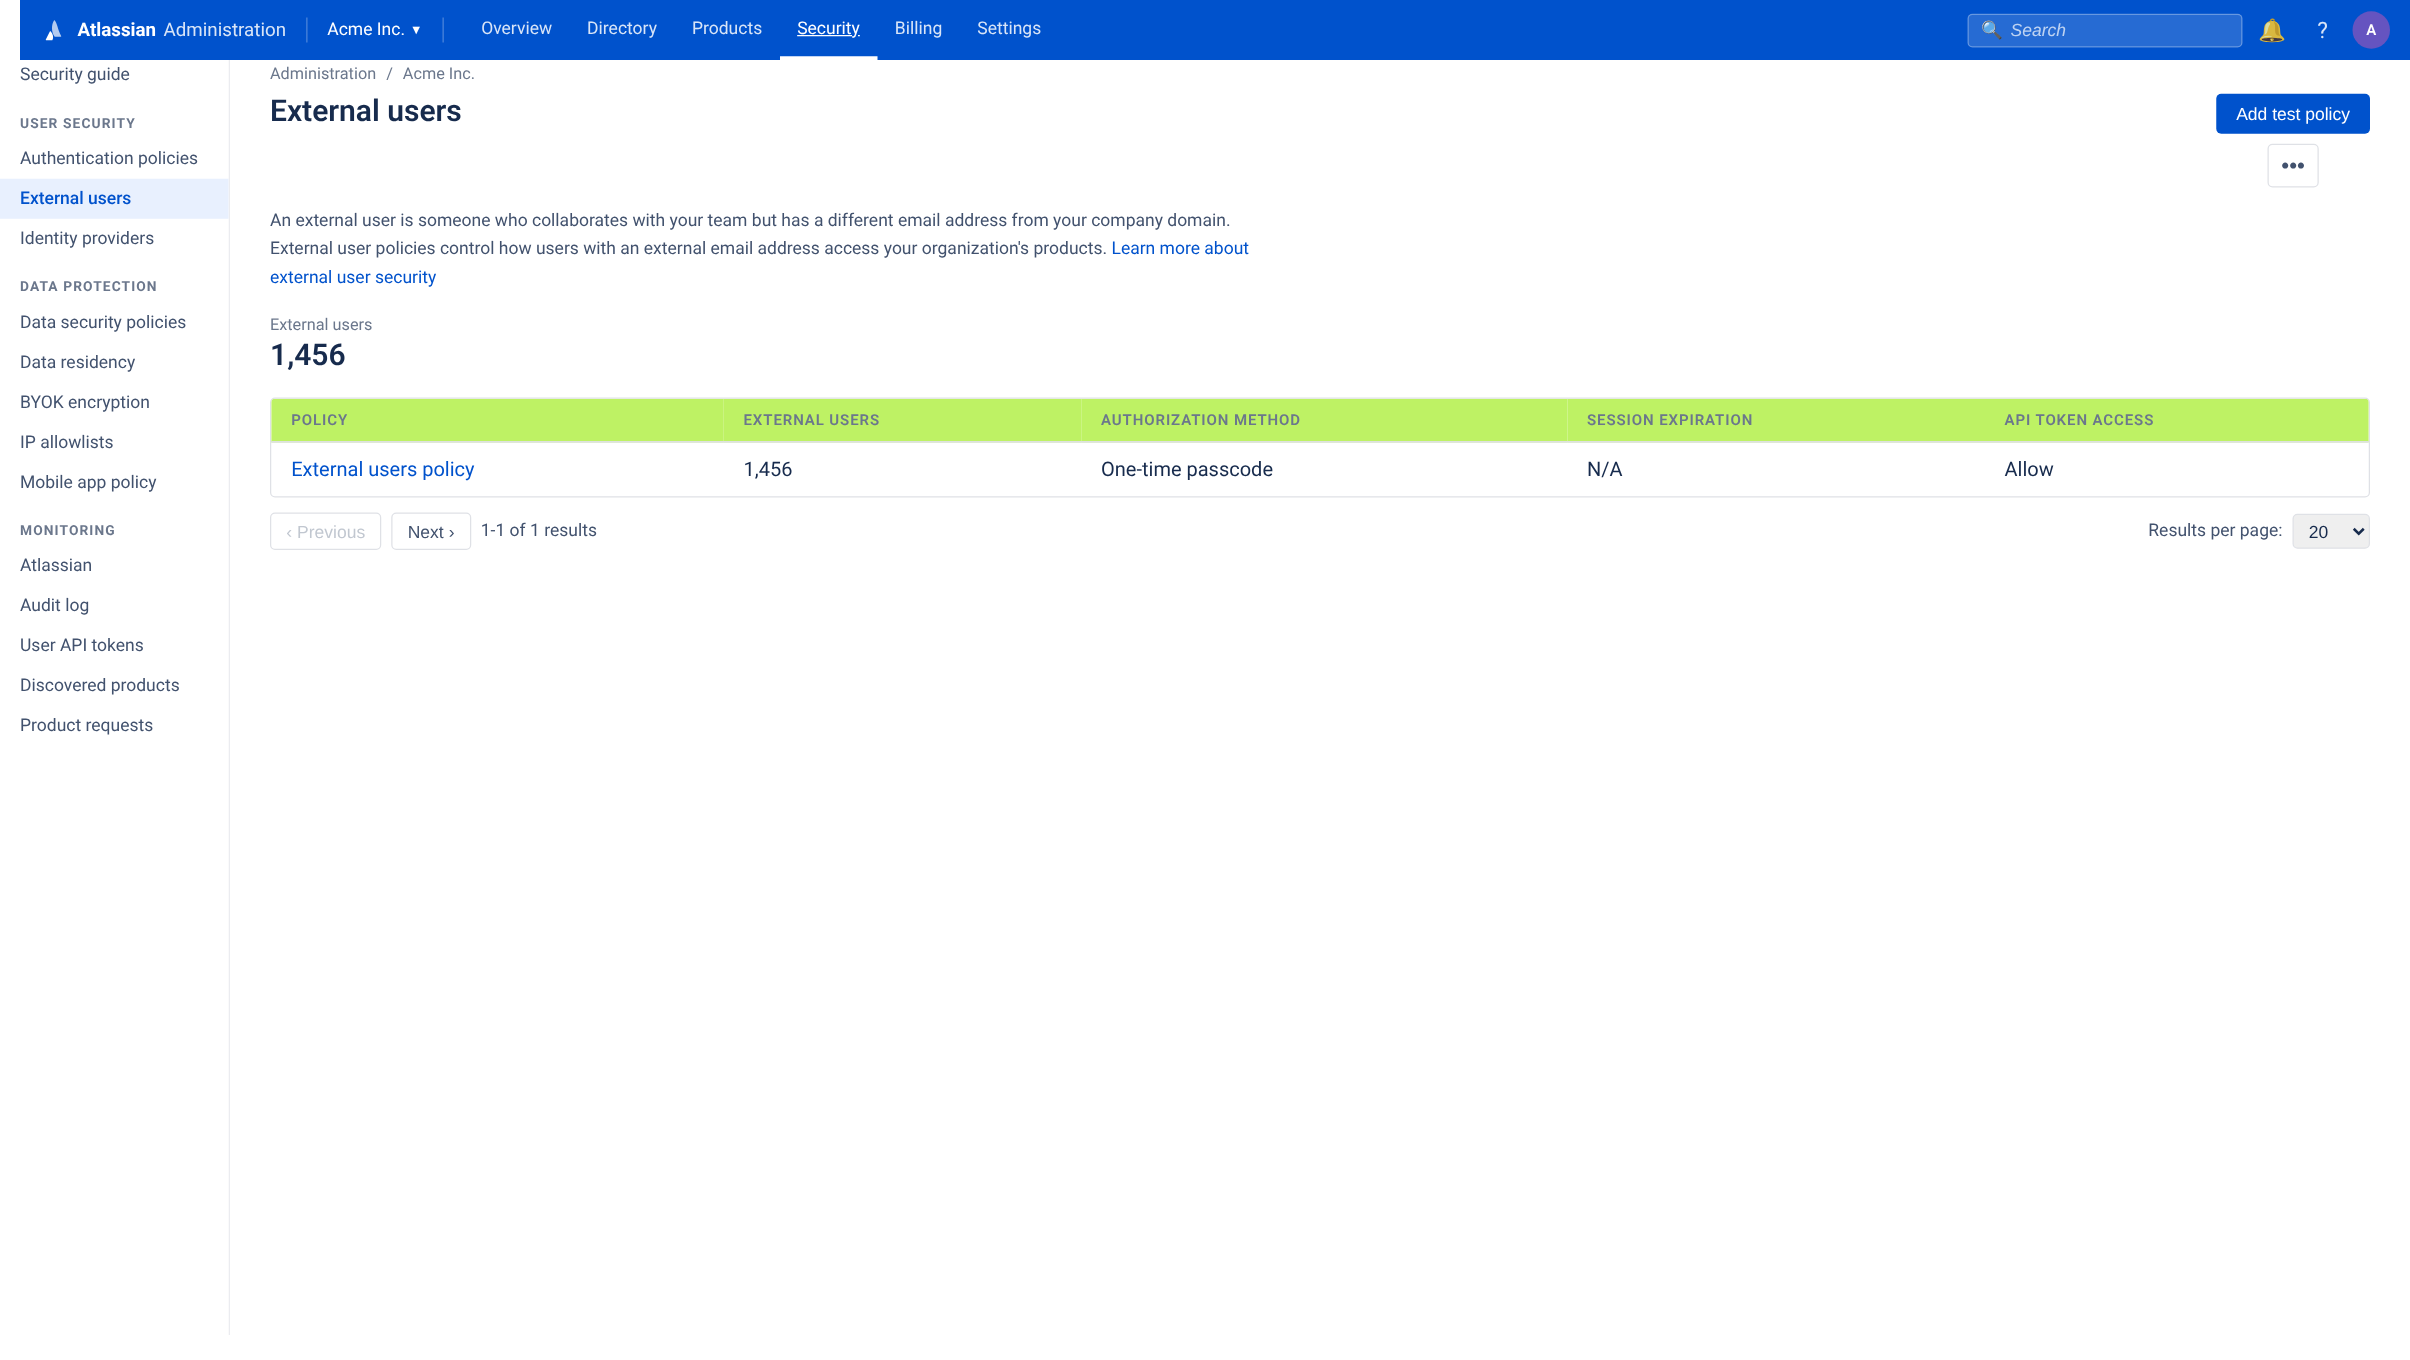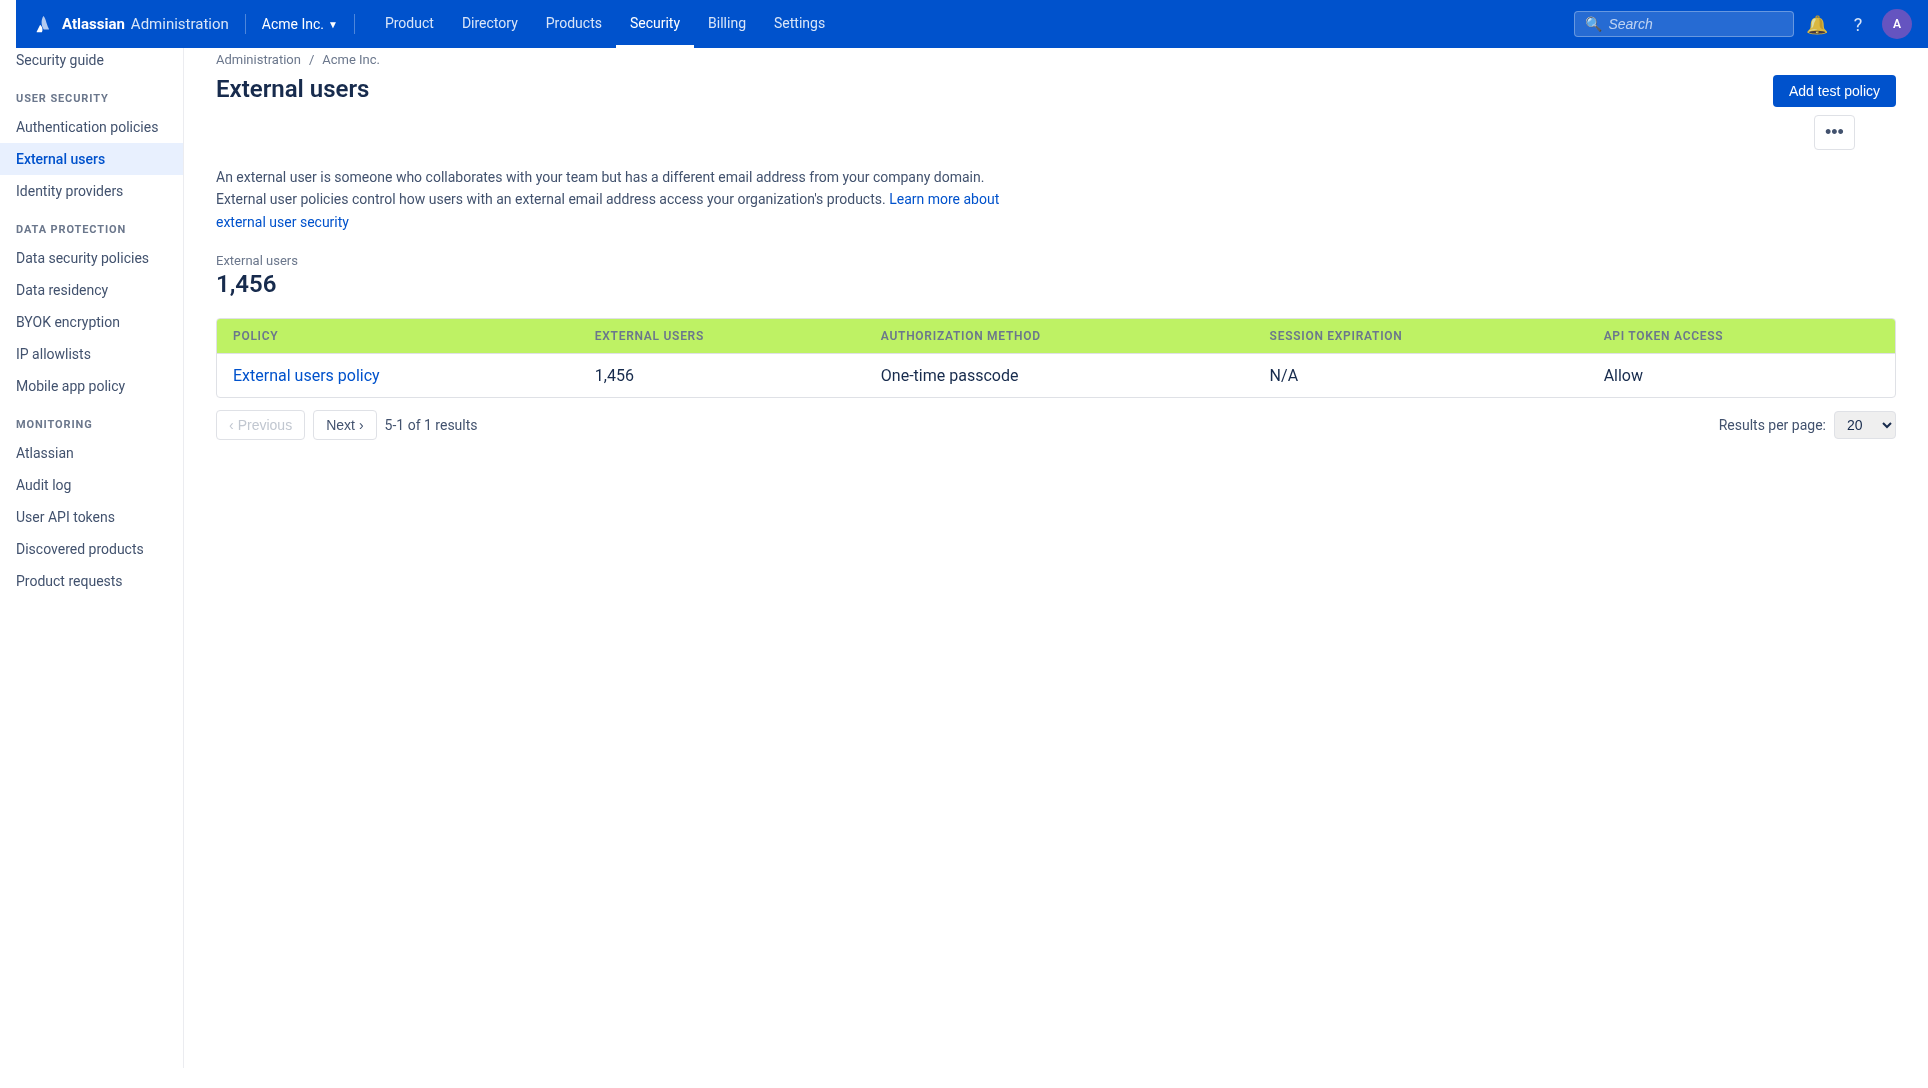--- a/index.html
+++ b/index.html
@@ -15,21 +15,21 @@
     .topnav-logo .logo-icon { width: 24px; height: 24px; }
     .topnav-org { display: flex; align-items: center; gap: 4px; color: #fff; font-size: 14px; cursor: pointer; }
     .topnav-org .chevron { font-size: 10px; }
     .topnav-divider { width: 1px; height: 20px; background: rgba(255,255,255,0.3); }
     .topnav-links { display: flex; align-items: center; gap: 0; }
     .topnav-link {
       color: rgba(255,255,255,0.85); font-size: 14px; padding: 0 14px; height: 48px;
       display: flex; align-items: center; cursor: pointer; text-decoration: none;
       border-bottom: 3px solid transparent;
     }
-    .topnav-link.active { color: #fff; border-bottom: 3px solid #fff; }
+    .topnav-link.active { color: #fff; border-bottom: 3px solid #fff; text-decoration: underline; }
     .topnav-right { margin-left: auto; display: flex; align-items: center; gap: 8px; }
     .search-box {
       display: flex; align-items: center; background: rgba(255,255,255,0.15);
       border: 1px solid rgba(255,255,255,0.3); border-radius: 4px;
       padding: 4px 10px; gap: 6px; width: 220px;
     }
     .search-box input { background: transparent; border: none; outline: none; color: #7dd3fc; font-size: 14px; width: 100%; font-style: italic; }
     .search-box input::placeholder { color: rgba(255,255,255,0.7); }
     .topnav-icon { color: rgba(255,255,255,0.85); font-size: 18px; cursor: pointer; width: 32px; height: 32px; display: flex; align-items: center; justify-content: center; border-radius: 50%; }
     .avatar { width: 30px; height: 30px; border-radius: 50%; background: #6554c0; display: flex; align-items: center; justify-content: center; color: #fff; font-size: 12px; font-weight: 600; cursor: pointer; }
@@ -124,21 +124,21 @@
   <div class="topnav-divider"></div>
 
   <div class="topnav-org">
     <span>Acme Inc.</span>
     <span class="chevron">▼</span>
   </div>
 
   <div class="topnav-divider"></div>
 
   <div class="topnav-links">
-    <a class="topnav-link" href="#">Product</a>
+    <a class="topnav-link" href="#">Overview</a>
     <a class="topnav-link" href="#">Directory</a>
     <a class="topnav-link" href="#">Products</a>
     <a class="topnav-link active" href="#">Security</a>
     <a class="topnav-link" href="#">Billing</a>
     <a class="topnav-link" href="#">Settings</a>
   </div>
 
   <div class="topnav-right">
     <div class="search-box">
       <span>🔍</span>
@@ -230,21 +230,21 @@
     <div class="pagination">
       <div class="pagination-controls">
         <button class="btn-pag" disabled="">
           <span>‹</span>
           <span>Previous</span>
         </button>
         <button class="btn-pag">
           <span>Next</span>
           <span>›</span>
         </button>
-        <span class="pag-info">5-1 of 1 results</span>
+        <span class="pag-info">1-1 of 1 results</span>
       </div>
       <div class="pagination-right">
         <span>Results per page:</span>
         <select class="per-page-select">
           <option value="10">10</option>
           <option value="20" selected="">20</option>
           <option value="50">50</option>
           <option value="100">100</option>
         </select>
       </div>

